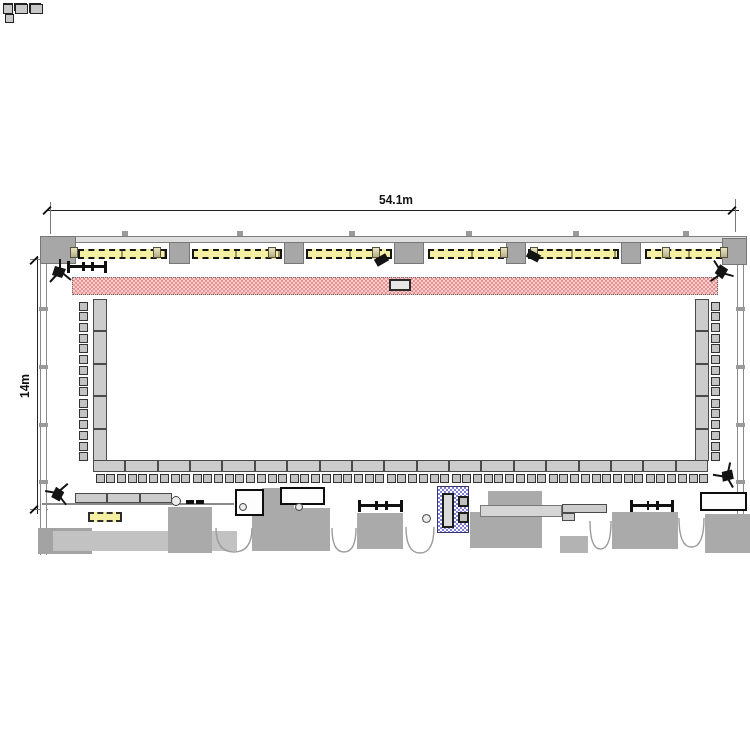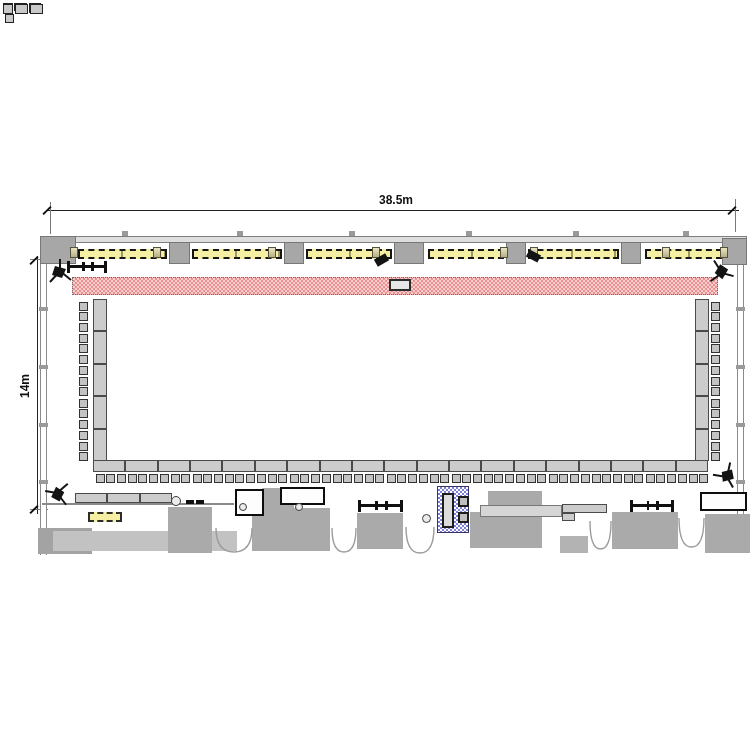--- a/index.html
+++ b/index.html
@@ -44,21 +44,21 @@
 </head>
 <body>
 
 <div class="canvas" id="plan">
 
   <div class="abs dim-line-h" style="left:46px;top:210px;width:693px;"></div>
   <div class="abs ext-line" style="left:50px;top:202px;width:1px;height:32px;"></div>
   <div class="abs ext-line" style="left:735px;top:199px;width:1px;height:33px;"></div>
   <div class="abs dim-tick" style="left:46px;top:205px;"></div>
   <div class="abs dim-tick" style="left:731px;top:205px;"></div>
-  <div class="abs dim-label" style="left:356px;top:193px;width:80px;height:14px;">38.5m</div>
+  <div class="abs dim-label" style="left:356px;top:193px;width:80px;height:14px;">54.1m</div>
 
   <div class="abs dim-line-v" style="left:37px;top:256px;height:258px;"></div>
   <div class="abs ext-line" style="left:30px;top:259px;width:18px;height:1px;"></div>
   <div class="abs ext-line" style="left:30px;top:509px;width:18px;height:1px;"></div>
   <div class="abs dim-tick" style="left:33px;top:255px;"></div>
   <div class="abs dim-tick" style="left:33px;top:504px;"></div>
   <div class="abs dim-label" style="left:3px;top:379px;width:44px;height:14px;transform:rotate(-90deg);">14m</div>
 
   <div class="abs wall-band" style="left:40px;top:236px;width:707px;height:7px;"></div>
   <div class="abs hollow-wall-v" style="left:40px;top:250px;width:7px;height:305px;"></div>

